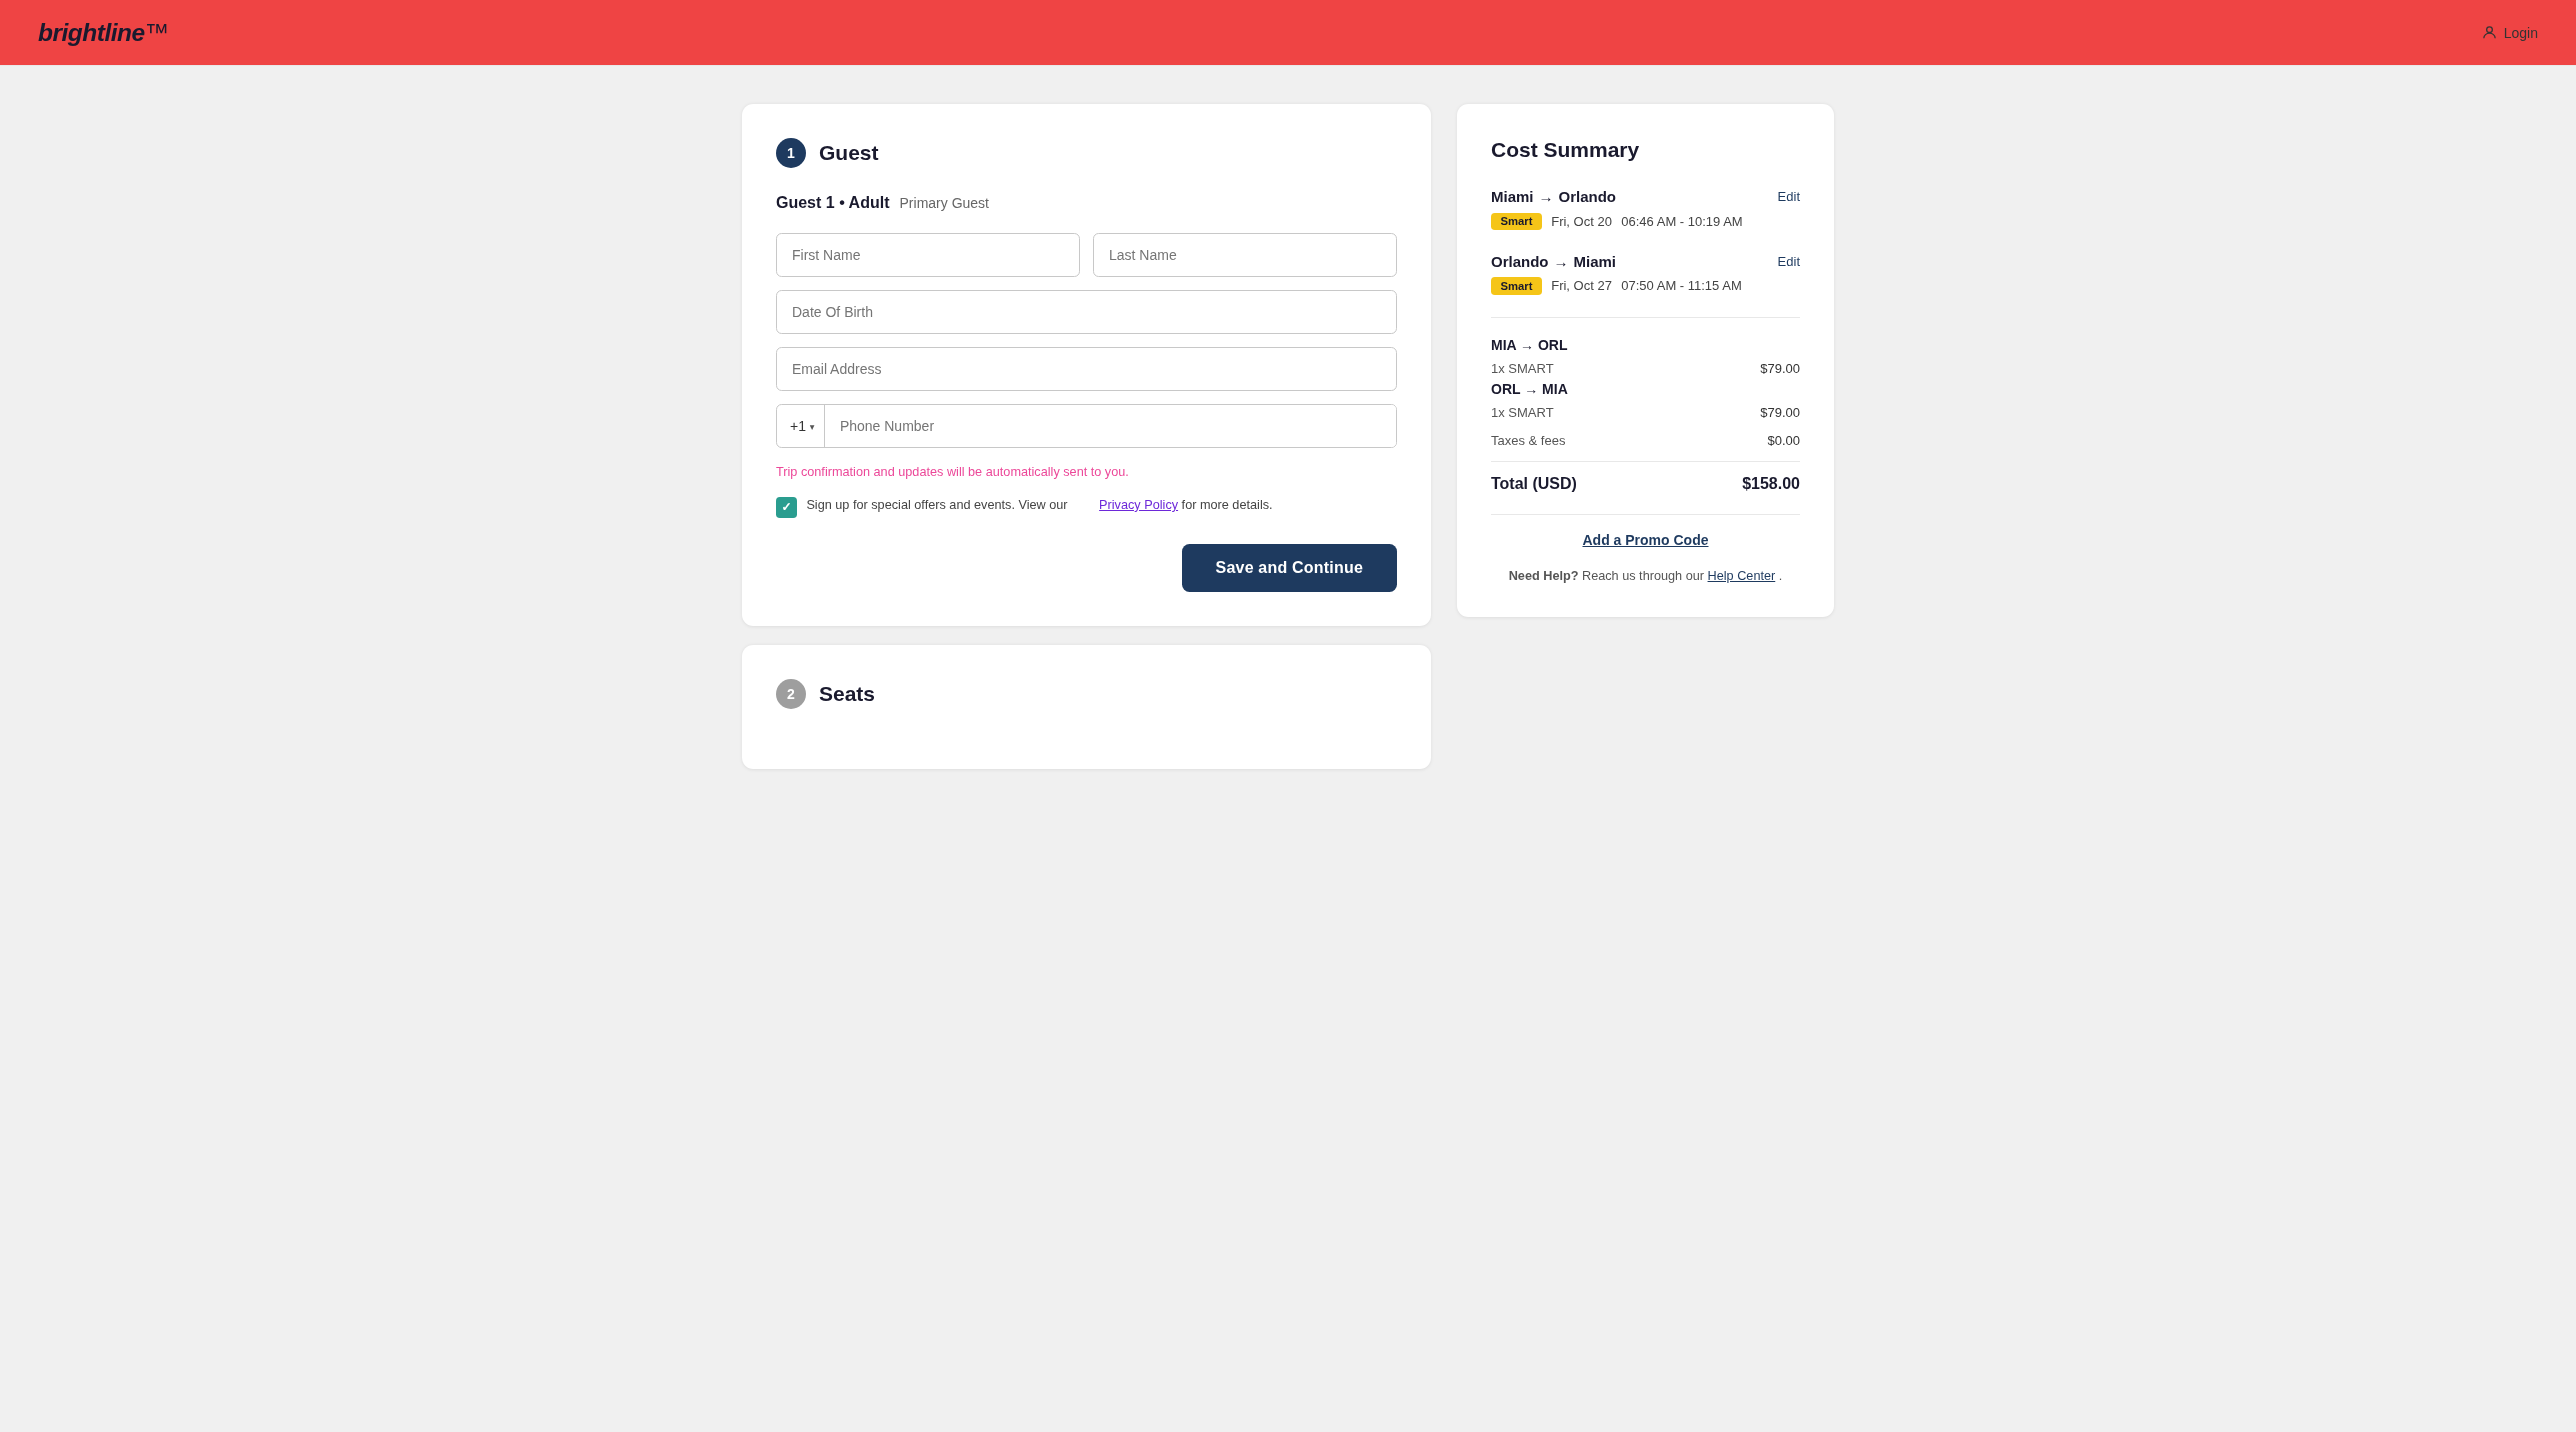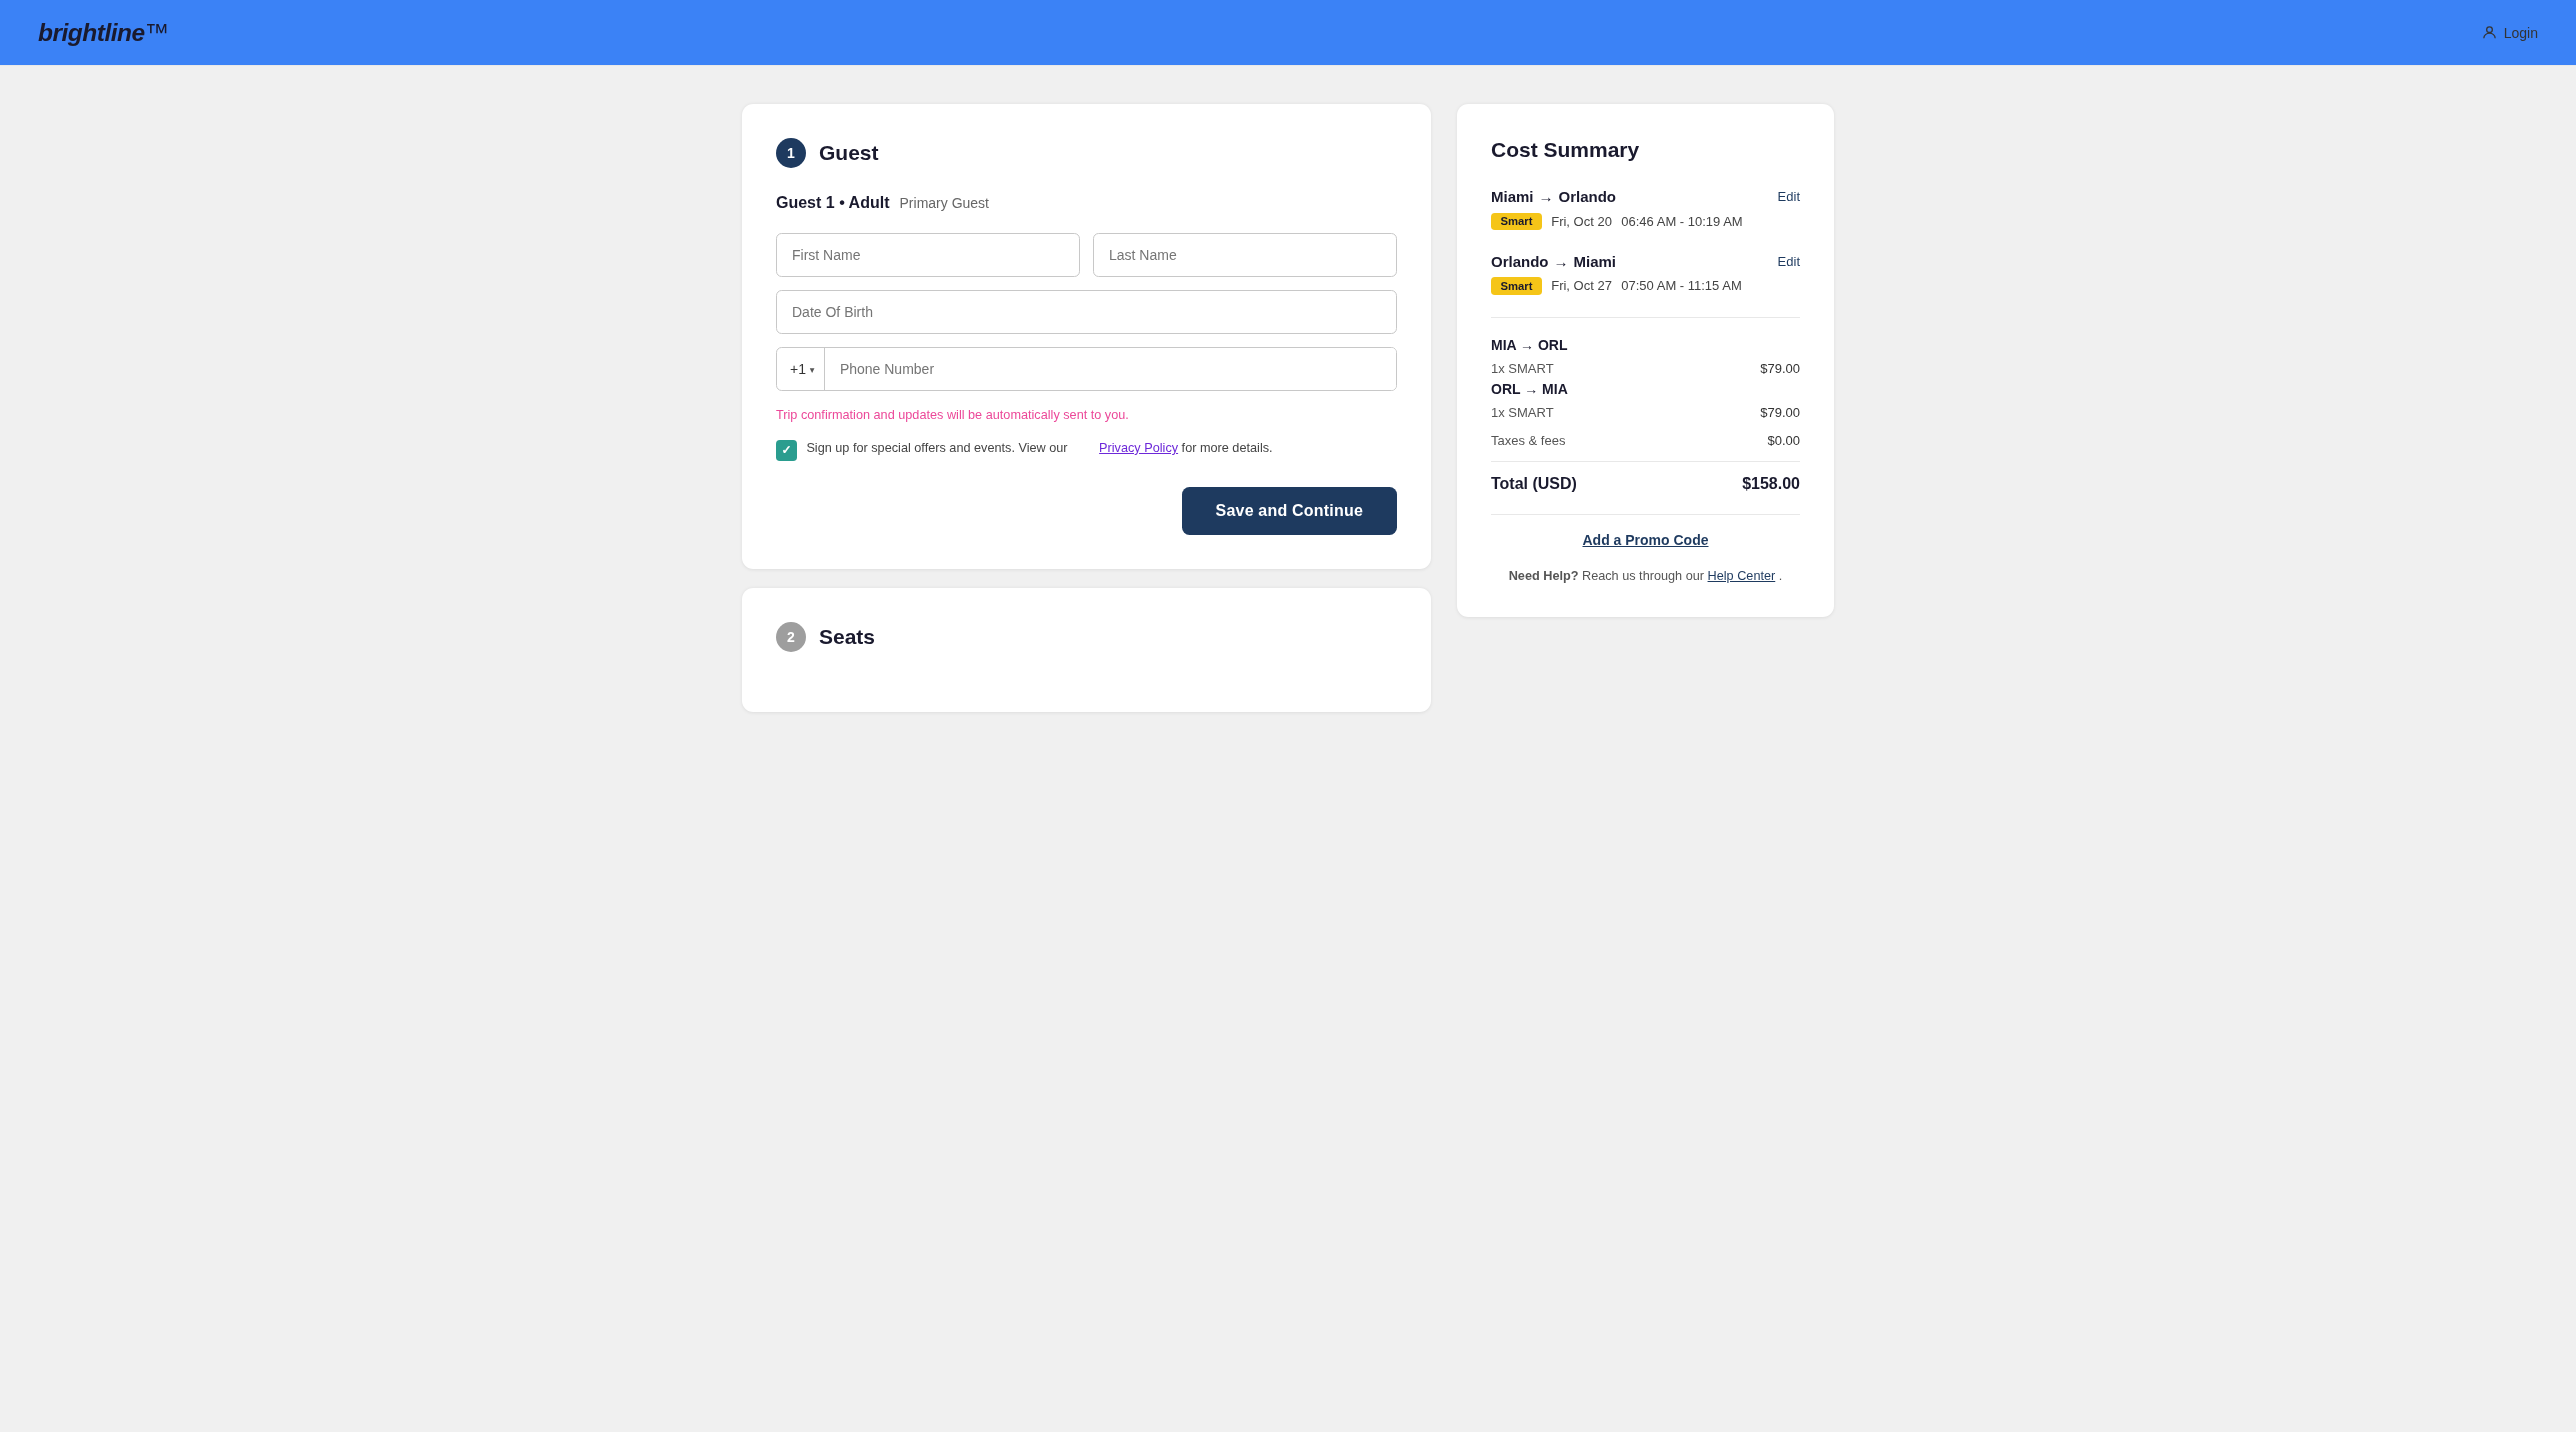--- a/index.html
+++ b/index.html
@@ -5,21 +5,21 @@
     * { box-sizing: border-box; margin: 0; padding: 0; }
     body {
       font-family: -apple-system, BlinkMacSystemFont, 'Segoe UI', Helvetica, Arial, sans-serif;
       background: #f0f0f0;
       color: #1a1a2e;
       min-height: 100vh;
     }
 
     
     .header {
-      background: #3b82f6;
+      background: #ef4444;
       display: flex;
       align-items: center;
       justify-content: space-between;
       padding: 0 38px;
       height: 66px;
       border-bottom: 0.9px solid #e8e8e8;
     }
     .logo {
       font-size: 24.5px;
       font-style: italic;
@@ -385,20 +385,23 @@
 
       <div class="form-row">
         <input class="form-input" type="text" placeholder="First Name" style="">
         <input class="form-input" type="text" placeholder="Last Name" style="">
       </div>
 
       <div class="form-field">
         <input class="form-input" type="text" placeholder="Date Of Birth" style="">
       </div>
 
+      <div class="form-field">
+        <input class="form-input" type="email" placeholder="Email Address" style="">
+      </div>
 
       <div class="phone-row">
         <div class="phone-country-wrapper">
           <span class="phone-country-text">+1</span>
           <span class="chevron-down">▾</span>
         </div>
         <input class="phone-input" type="tel" placeholder="Phone Number" style="">
       </div>
 
       <p class="confirmation-text">Trip confirmation and updates will be automatically sent to you.</p>

